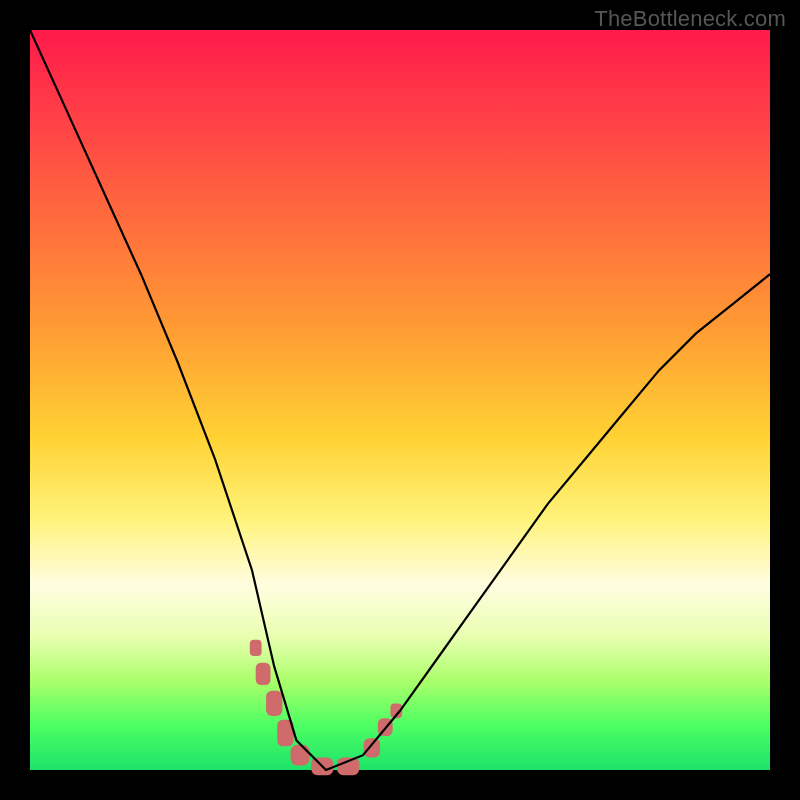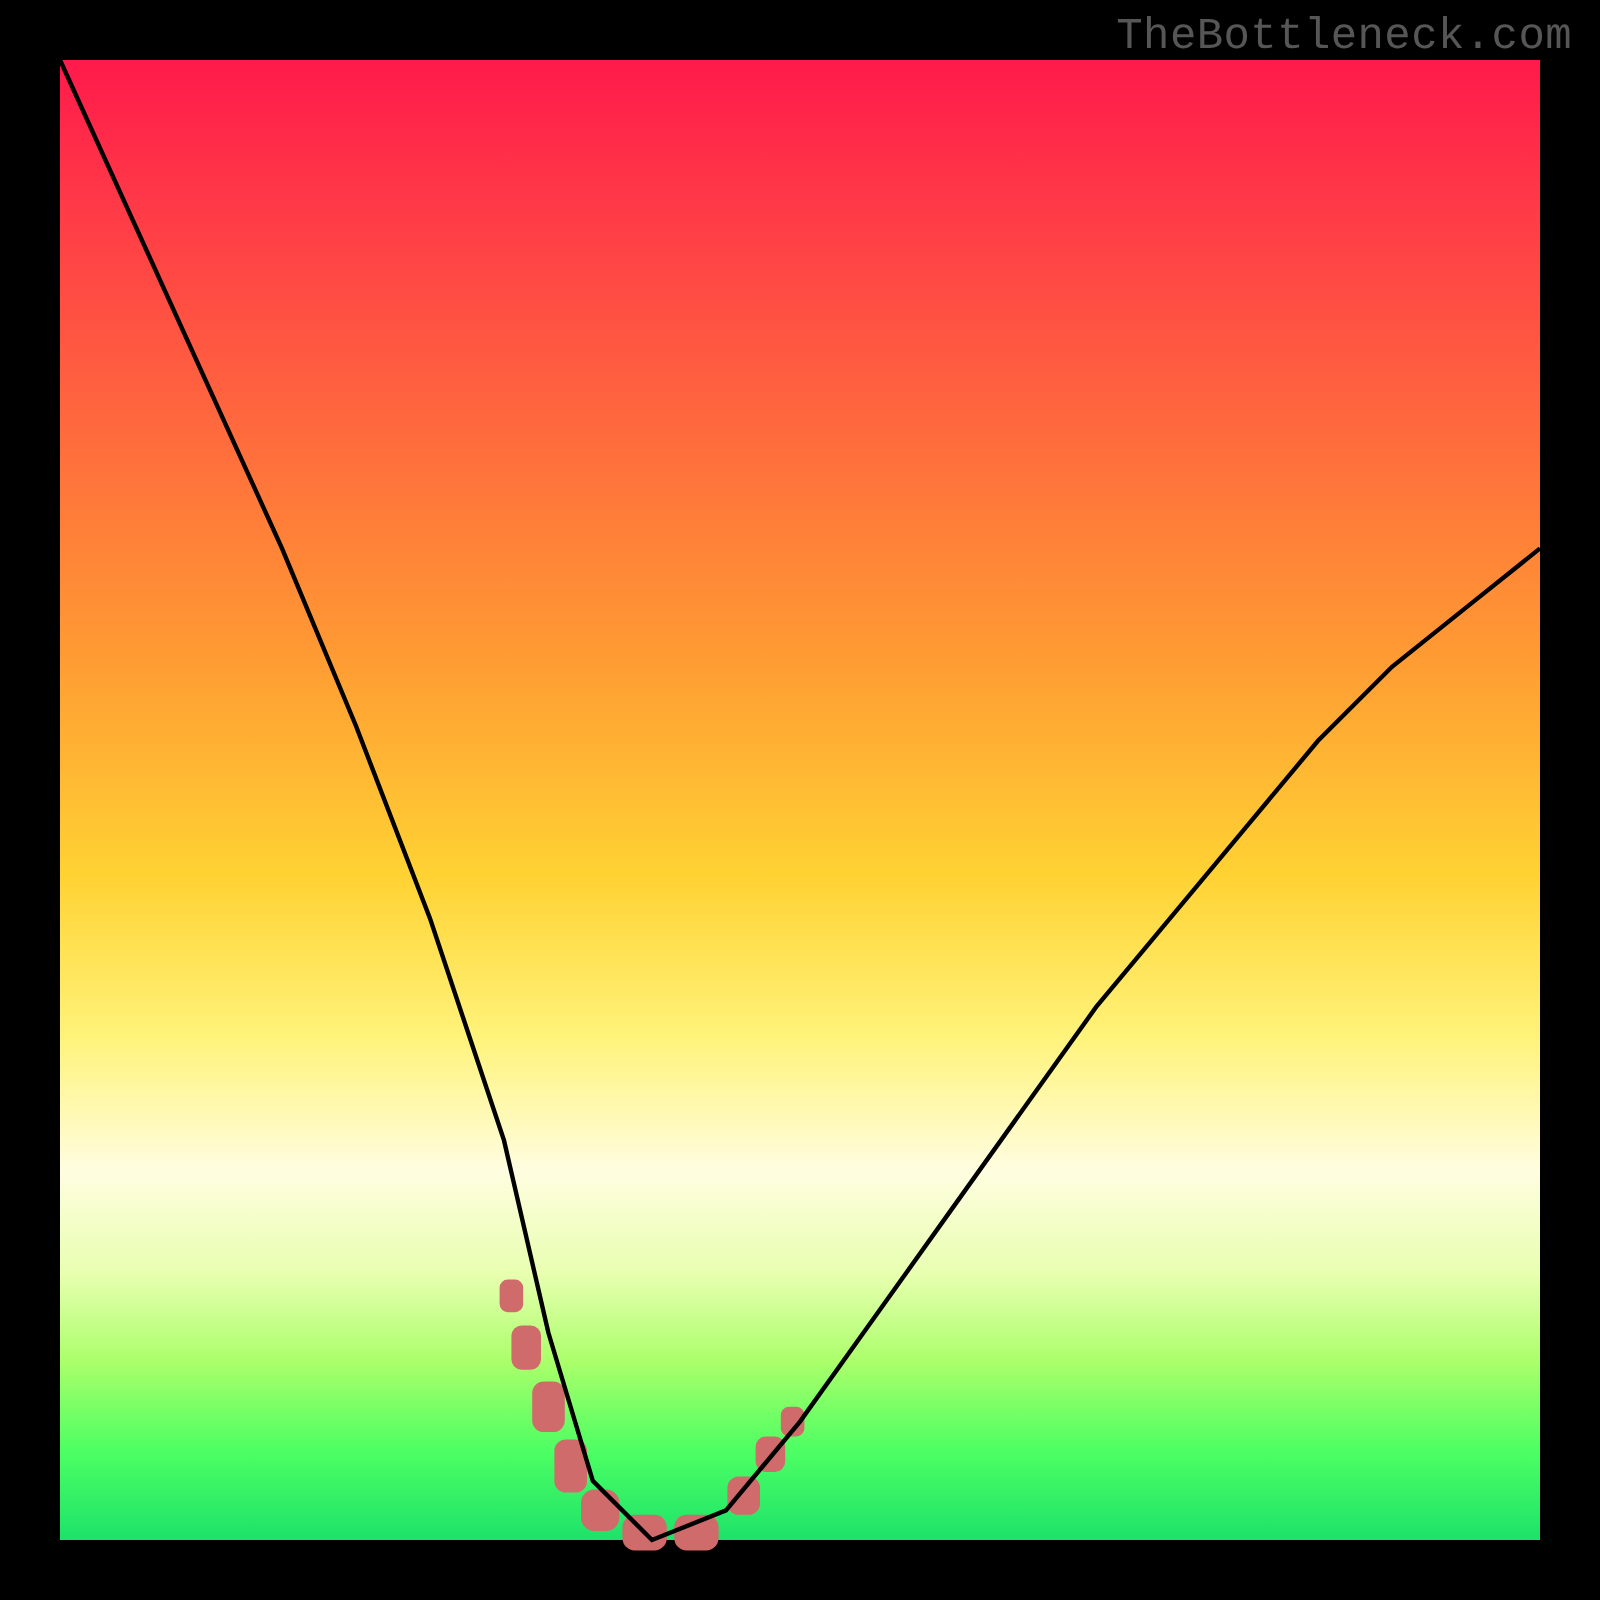--- a/index.html
+++ b/index.html
@@ -9,21 +9,20 @@
     height: 800px;
     background: #000;
     font-family: Arial, Helvetica, sans-serif;
     overflow: hidden;
   }
   .frame {
     position: relative;
     width: 800px;
     height: 800px;
     background: #000;
-    font-family: Liberation Mono, monospace;
   }
   .plot-area {
     position: absolute;
     left: 30px;
     top: 30px;
     width: 740px;
     height: 740px;
     
     background: linear-gradient(
       to bottom,

